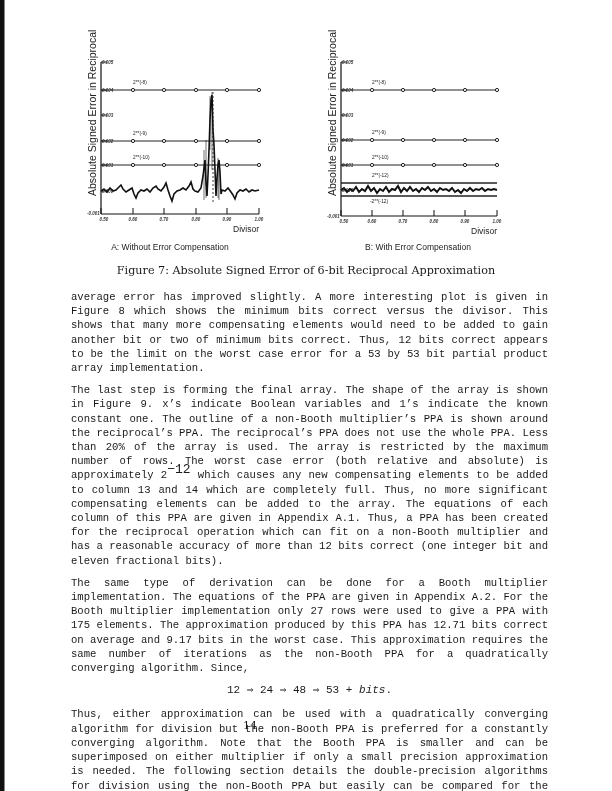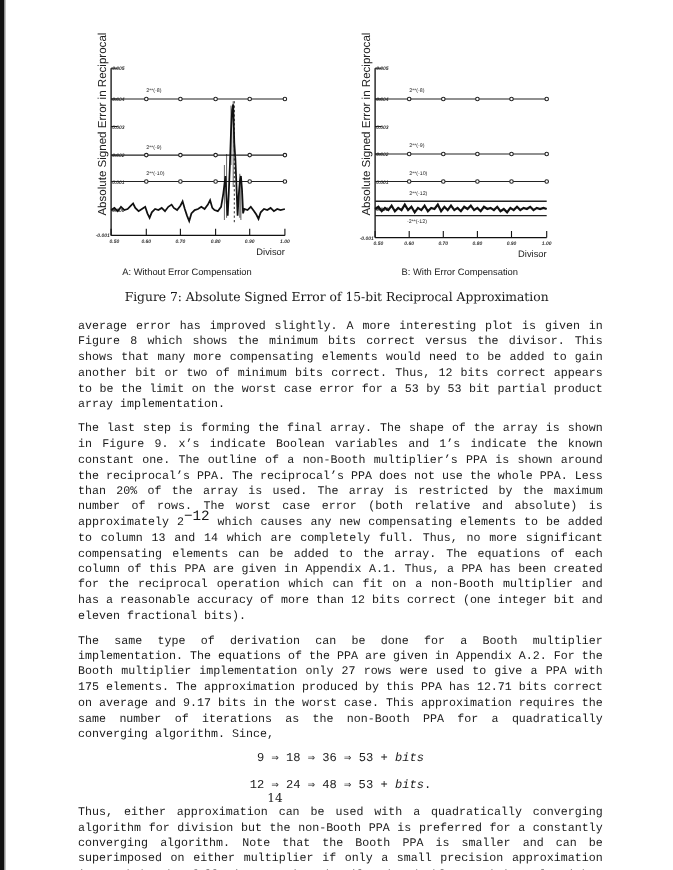--- a/index.html
+++ b/index.html
@@ -182,24 +182,23 @@
         <text x="372" y="159">2**(-10)</text>
         <text x="372" y="177">2**(-12)</text>
         <text x="370" y="203">-2**(-12)</text>
       </g>
       <polyline fill="none" stroke="#111" stroke-width="2" points="341,190 344,188 347,192 350,189 353,191 356,187 359,192 362,189 365,191 368,186 371,191 374,188 377,193 380,189 383,191 386,187 389,192 392,189 395,190 398,186 401,192 404,188 407,191 410,187 413,191 416,189 419,192 422,188 425,190 428,187 431,191 434,189 437,192 440,188 443,190 446,189 449,191 452,188 455,192 458,190 461,193 464,189 467,191 470,188 473,191 476,189 479,190 482,188 485,191 488,189 491,190 494,189 497,190"></polyline>
       <text x="418" y="250" font-size="8.5" fill="#222" text-anchor="middle">B: With Error Compensation</text>
     </g>
   </svg>
 </div>
 
-<div class="caption">Figure 7: Absolute Signed Error of 15-bit Reciprocal Approximation</div>
+<div class="caption">Figure 7: Absolute Signed Error of 6-bit Reciprocal Approximation</div>
 
 <div class="body-text" style="top:290px;">
   <p class="para">average error has improved slightly. A more interesting plot is given in Figure 8 which shows the minimum bits correct versus the divisor. This shows that many more compensating elements would need to be added to gain another bit or two of minimum bits correct. Thus, 12 bits correct appears to be the limit on the worst case error for a 53 by 53 bit partial product array implementation.</p>
   <p class="para"><span>The last step is forming the final array. The shape of the array is shown in Figure 9. x’s indicate Boolean variables and 1’s indicate the known constant one. The outline of a non-Booth multiplier’s PPA is shown around the reciprocal’s PPA. The reciprocal’s PPA does not use the whole PPA. Less than 20% of the array is used. The array is restricted by the maximum number of rows. The worst case error (both relative and absolute) is approximately 2</span><sup>−12</sup><span> which causes any new compensating elements to be added to column 13 and 14 which are completely full. Thus, no more significant compensating elements can be added to the array. The equations of each column of this PPA are given in Appendix A.1. Thus, a PPA has been created for the reciprocal operation which can fit on a non-Booth multiplier and has a reasonable accuracy of more than 12 bits correct (one integer bit and eleven fractional bits).</span></p>
   <p class="para">The same type of derivation can be done for a Booth multiplier implementation. The equations of the PPA are given in Appendix A.2. For the Booth multiplier implementation only 27 rows were used to give a PPA with 175 elements. The approximation produced by this PPA has 12.71 bits correct on average and 9.17 bits in the worst case. This approximation requires the same number of iterations as the non-Booth PPA for a quadratically converging algorithm. Since,</p>
-  <div class="eq"><span>9 ⇒ 18 ⇒ 36 ⇒ 53 + </span><i>bits</i><span></span></div>
   <div class="eq"><span>12 ⇒ 24 ⇒ 48 ⇒ 53 + </span><i>bits</i><span>.</span></div>
   <p class="para">Thus, either approximation can be used with a quadratically converging algorithm for division but the non-Booth PPA is preferred for a constantly converging algorithm. Note that the Booth PPA is smaller and can be superimposed on either multiplier if only a small precision approximation is needed.  The following section details the double-precision algorithms for division using the non-Booth PPA but easily can be compared for the Booth PPA.</p>
 </div>
 
 <div class="page-number">14</div>
 
 </body></html>

